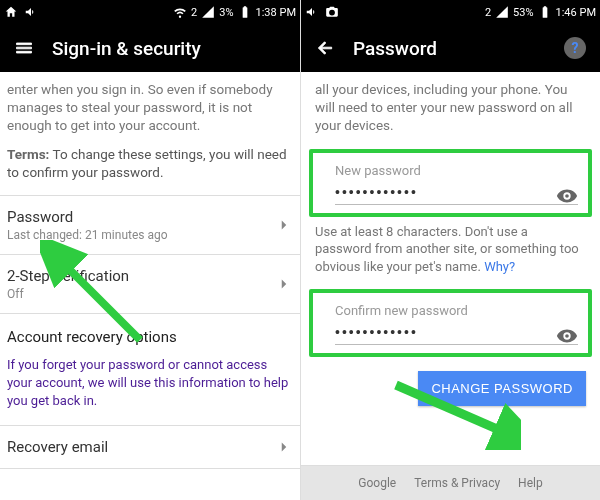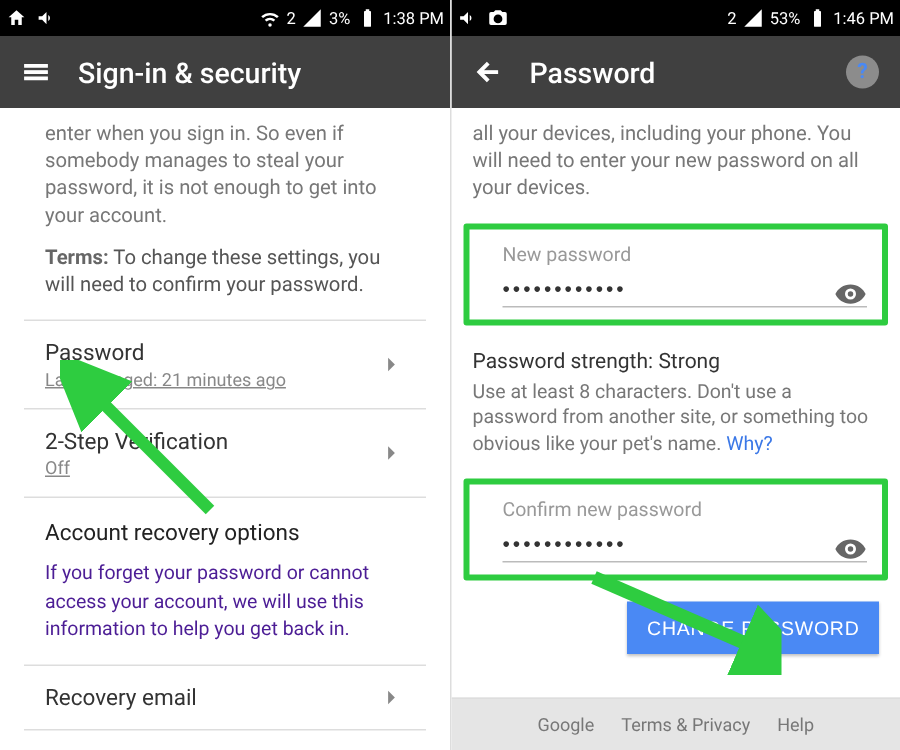--- a/index.html
+++ b/index.html
@@ -28,52 +28,52 @@
     font-size: 11px;
     display: flex;
     align-items: center;
     padding: 0 4px;
   }
   .statusbar .sb-left { display: flex; align-items: center; gap: 6px; }
   .statusbar .sb-right { margin-left: auto; display: flex; align-items: center; gap: 4px; }
   .sb-icon { width: 14px; height: 14px; fill: #fff; }
   .sb-txt { font-size: 11px; }
   .appbar {
-    background: #404040;
+    background: #000000;
     color: #fff;
     height: 48px;
     display: flex;
     align-items: center;
     padding: 0 14px;
     gap: 18px;
     font-size: 19px;
     font-weight: 500;
   }
   .appbar .bar-icon { width: 20px; height: 20px; fill: #fff; stroke: #fff; }
   .appbar .help {
     margin-left: auto;
     width: 22px; height: 22px; border-radius: 11px;
     background: rgba(255,255,255,0.4);
     display: flex; align-items: center; justify-content: center;
     font-size: 14px; color: #4a89f4; font-weight: bold;
   }
-  .content { padding: 10px 30px; color: #555; font-size: 13.5px; flex: 1; overflow: hidden; }
+  .content { padding: 10px 7px; color: #555; font-size: 13.5px; flex: 1; overflow: hidden; }
   .content p { margin-bottom: 10px; line-height: 1.35; }
   .note-label { color: #666; font-weight: bold; }
   .section-list { margin: 14px -14px 0 -14px; }
   .list-item {
     border-top: 1px solid #ddd;
     padding: 12px 14px;
     display: flex;
     align-items: center;
     justify-content: space-between;
     cursor: pointer;
   }
   .list-item .label-main { font-size: 15px; color: #333; }
-  .list-item .label-sub { font-size: 12px; color: #888; margin-top: 2px; text-decoration: underline; }
+  .list-item .label-sub { font-size: 12px; color: #888; margin-top: 2px; }
   .chev { width: 18px; height: 18px; fill: #888; }
   .section-header {
     border-top: 1px solid #ddd;
     padding: 14px 14px 10px;
     font-size: 15px; color: #222;
   }
   .muted { color: #4c1d95; font-size: 13px; padding: 0 14px; line-height: 1.4; }
 
   
   .intro { color: #777; font-size: 13.5px; padding: 8px 14px 10px; line-height: 1.35; }
@@ -245,24 +245,20 @@
   <div class="intro">all your devices, including your phone. You will need to enter your new password on all your devices.</div>
 
   <div class="fieldbox">
     <div class="fl-label">New password</div>
     <input class="inp" type="text" readonly="" value="••••••••••••" style="">
     <svg class="eye" viewBox="0 0 24 24">
         <path d="M12 5C7 5 2.7 8 1 12c1.7 4 6 7 11 7s9.3-3 11-7c-1.7-4-6-7-11-7zm0 11a4 4 0 1 1 0-8 4 4 0 0 1 0 8zm0-6a2 2 0 1 0 0 4 2 2 0 0 0 0-4z"></path>
       </svg>
   </div>
 
-  <div class="strength">
-    <span>Password strength:</span>
-    <span class="strength-val">Strong</span>
-  </div>
   <div class="hint">
     <span>Use at least 8 characters. Don't use a password from another site, or something too obvious like your pet's name. </span><a href="#">Why?</a>
   </div>
 
   <div class="fieldbox">
     <div class="fl-label">Confirm new password</div>
     <input class="inp" type="text" readonly="" value="••••••••••••" style="">
     <svg class="eye" viewBox="0 0 24 24">
         <path d="M12 5C7 5 2.7 8 1 12c1.7 4 6 7 11 7s9.3-3 11-7c-1.7-4-6-7-11-7zm0 11a4 4 0 1 1 0-8 4 4 0 0 1 0 8zm0-6a2 2 0 1 0 0 4 2 2 0 0 0 0-4z"></path>
       </svg>

